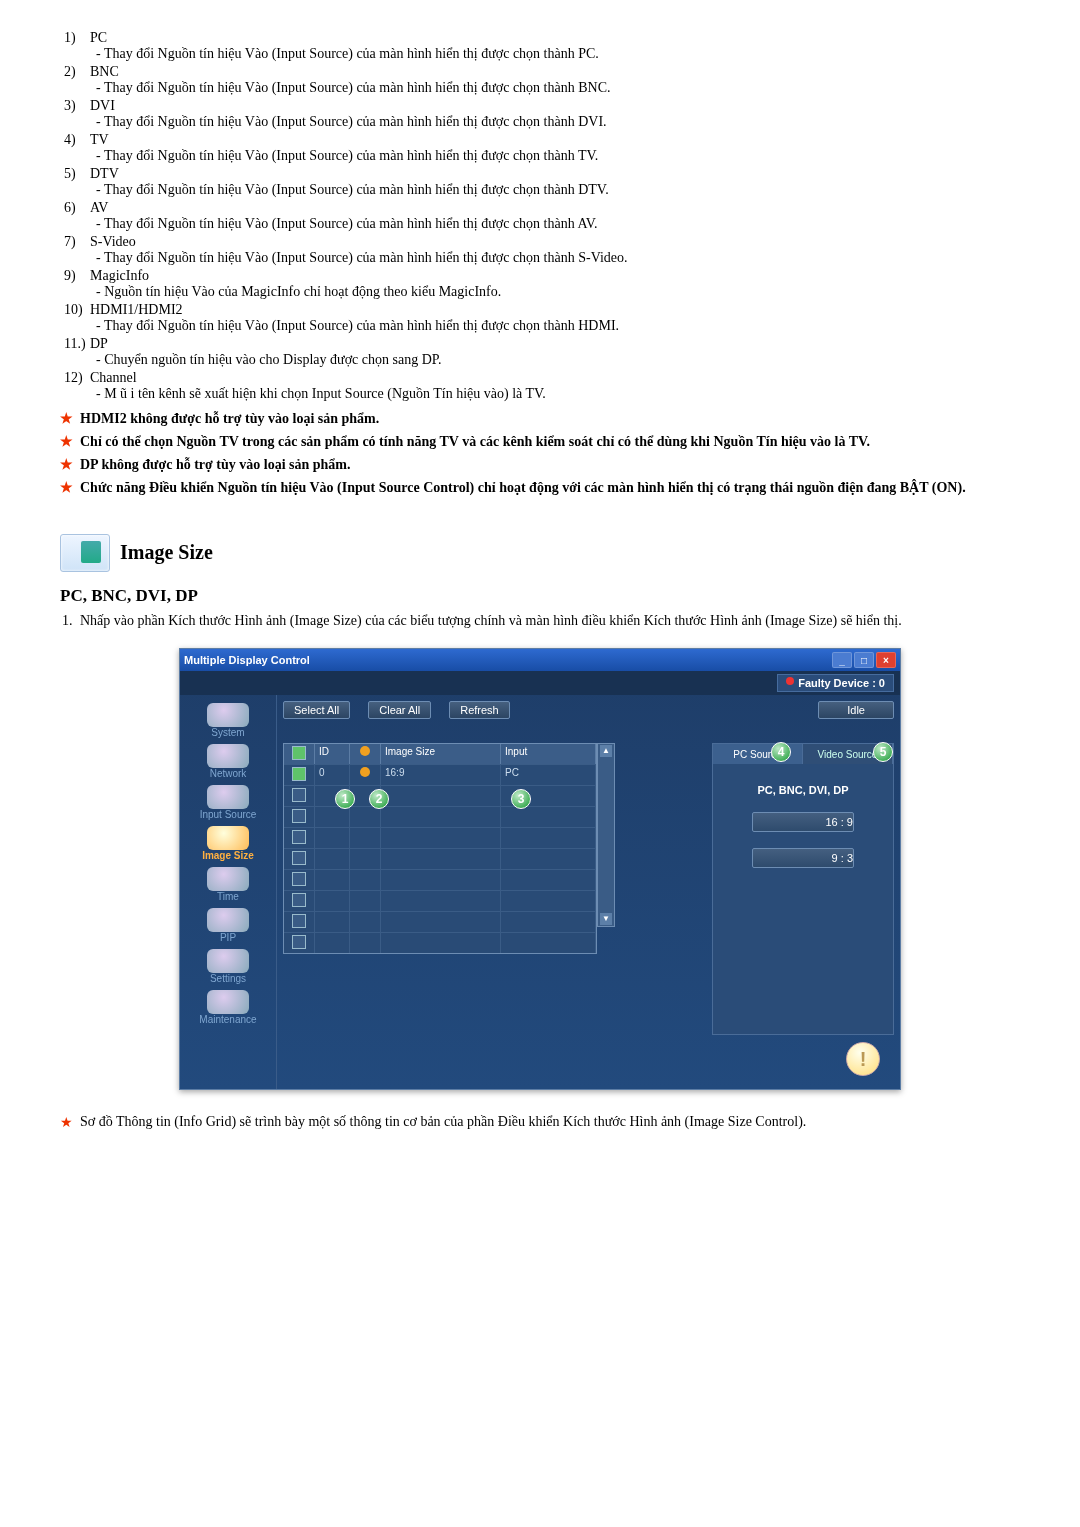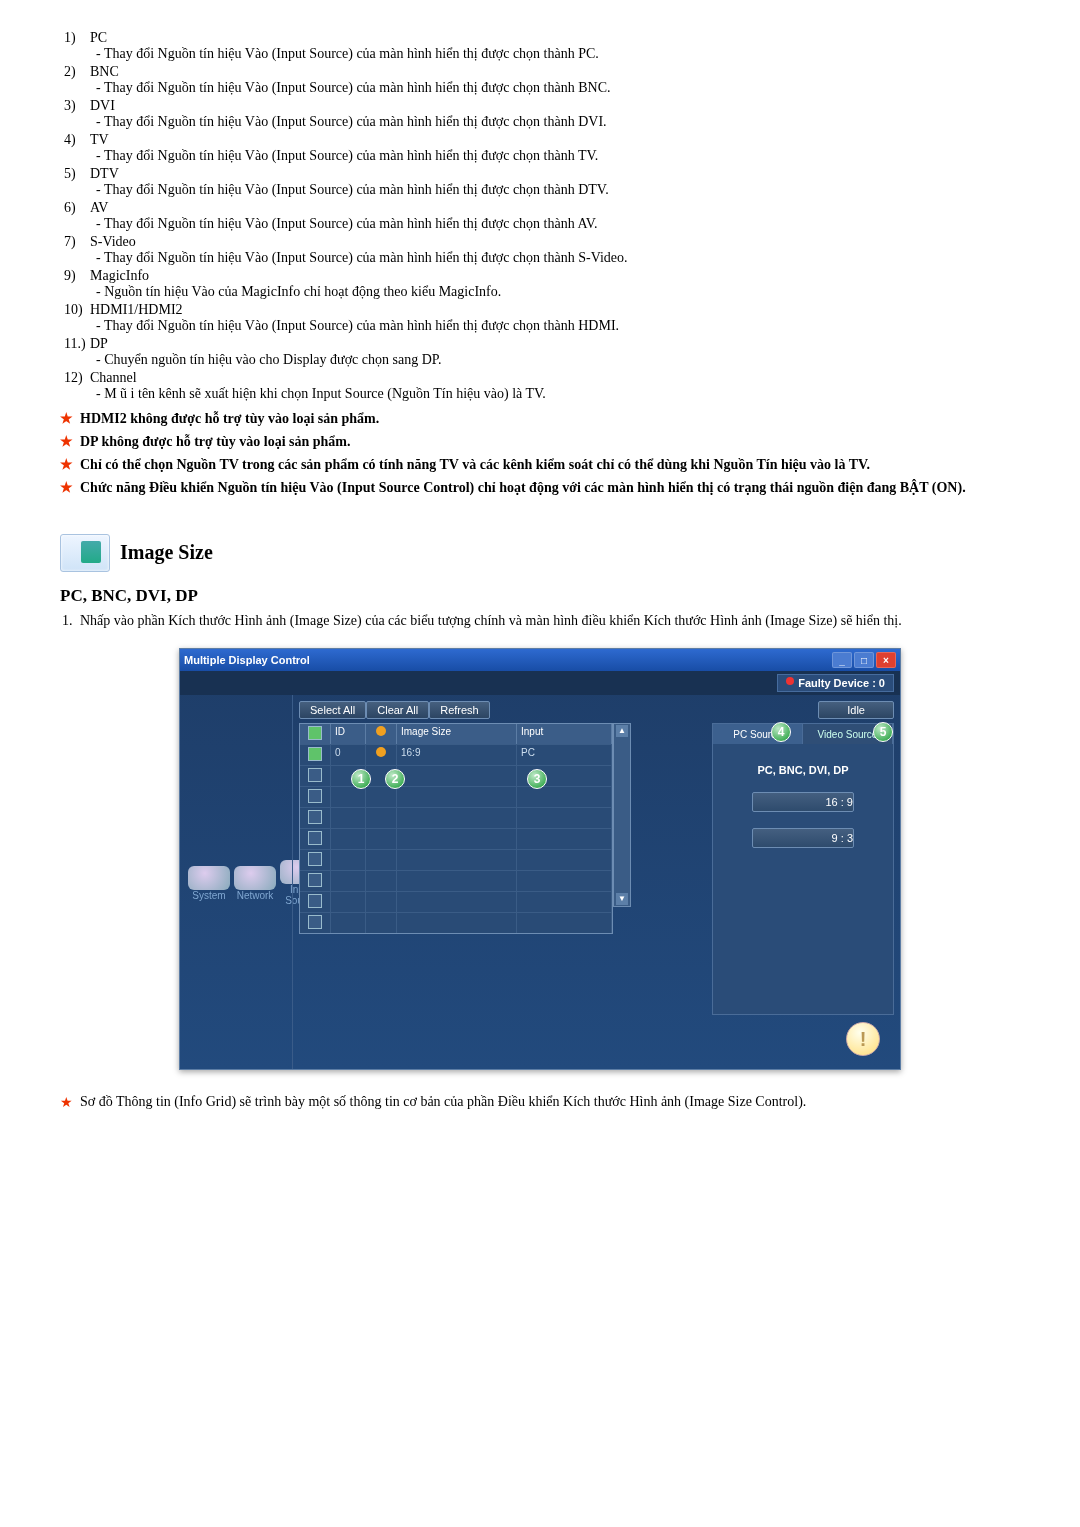--- a/index.html
+++ b/index.html
@@ -153,22 +153,22 @@
   display:flex;gap:4px;
 }
 .faultybox::before{
   content:"";width:8px;height:8px;background:#e33;border-radius:50%;
 }
 .body{
   display:flex;
 }
 .sidebar{
   width:96px;
-  padding:6px 8px;
-  display:flex;flex-direction:row;align-items:center;gap:4px;
+  padding:6px 0;
+  display:flex;flex-direction:column;align-items:center;gap:4px;
 }
 .navitem{
   width:88px;text-align:center;
   color:#7fa6d0;
   font-size:10px;
 }
 .navitem.active{
   color:#ffb040;
   font-weight:bold;
 }
@@ -180,21 +180,21 @@
 }
 .navitem.active .navicon{
   background:radial-gradient(circle at 40% 30%,#ffd,#fb5);
 }
 .pane{
   flex:1;
   border-left:1px solid #3a5c89;
   padding:6px;
   position:relative;
 }
-.btnrow{display:flex;gap:0;margin-bottom:4px}
+.btnrow{display:flex;gap:18px;margin-bottom:24px}
 .pbtn{
   background:linear-gradient(#46607f,#2c4563);
   border:1px solid #6d8db3;
   color:#fff;
   font-size:11px;
   padding:2px 10px;
   border-radius:2px;
 }
 .idle{
   margin-left:auto;
@@ -302,22 +302,22 @@
     <li class="item"><span class="lnum">6)</span><span class="lterm">AV</span><span class="ldesc">- Thay đổi Nguồn tín hiệu Vào (Input Source) của màn hình hiển thị được chọn thành AV.</span></li>
     <li class="item"><span class="lnum">7)</span><span class="lterm">S-Video</span><span class="ldesc">- Thay đổi Nguồn tín hiệu Vào (Input Source) của màn hình hiển thị được chọn thành S-Video.</span></li>
     <li class="item"><span class="lnum">9)</span><span class="lterm">MagicInfo</span><span class="ldesc">- Nguồn tín hiệu Vào của MagicInfo chỉ hoạt động theo kiểu MagicInfo.</span></li>
     <li class="item"><span class="lnum">10)</span><span class="lterm">HDMI1/HDMI2</span><span class="ldesc">- Thay đổi Nguồn tín hiệu Vào (Input Source) của màn hình hiển thị được chọn thành HDMI.</span></li>
     <li class="item"><span class="lnum">11.)</span><span class="lterm">DP</span><span class="ldesc">- Chuyển nguồn tín hiệu vào cho Display được chọn sang DP.</span></li>
     <li class="item"><span class="lnum">12)</span><span class="lterm">Channel</span><span class="ldesc">- M ũ i tên kênh sẽ xuất hiện khi chọn Input Source (Nguồn Tín hiệu vào) là TV.</span></li>
   </ol>
 
 <ul class="star-list" id="note-list">
     <li>HDMI2 không được hỗ trợ tùy vào loại sản phẩm.</li>
+    <li>Chỉ có thể chọn Nguồn TV trong các sản phẩm có tính năng TV và các kênh kiểm soát chỉ có thể dùng khi Nguồn Tín hiệu vào là TV.</li>
     <li>DP không được hỗ trợ tùy vào loại sản phẩm.</li>
-    <li>Chỉ có thể chọn Nguồn TV trong các sản phẩm có tính năng TV và các kênh kiểm soát chỉ có thể dùng khi Nguồn Tín hiệu vào là TV.</li>
     <li>Chức năng Điều khiển Nguồn tín hiệu Vào (Input Source Control) chỉ hoạt động với các màn hình hiển thị có trạng thái nguồn điện đang BẬT (ON).</li>
   </ul>
 
 <div class="sect-title">
   <div class="ic"></div>
   <span>Image Size</span>
 </div>
 
 <h3 class="sub">PC, BNC, DVI, DP</h3>
 

